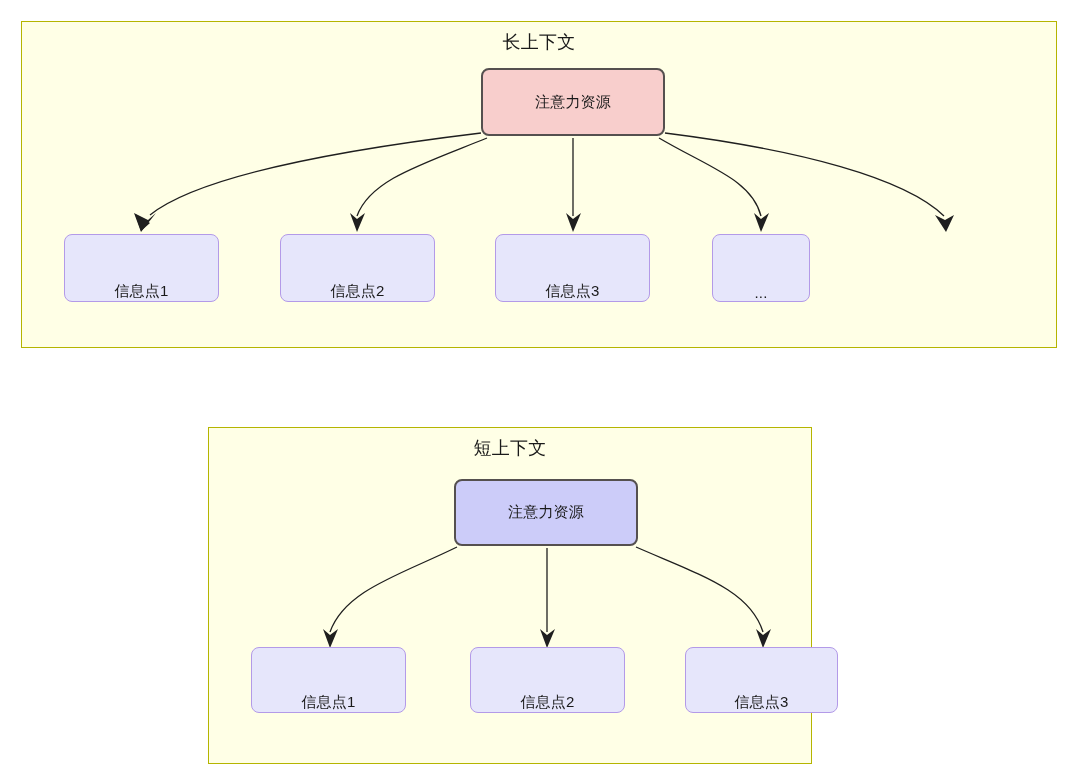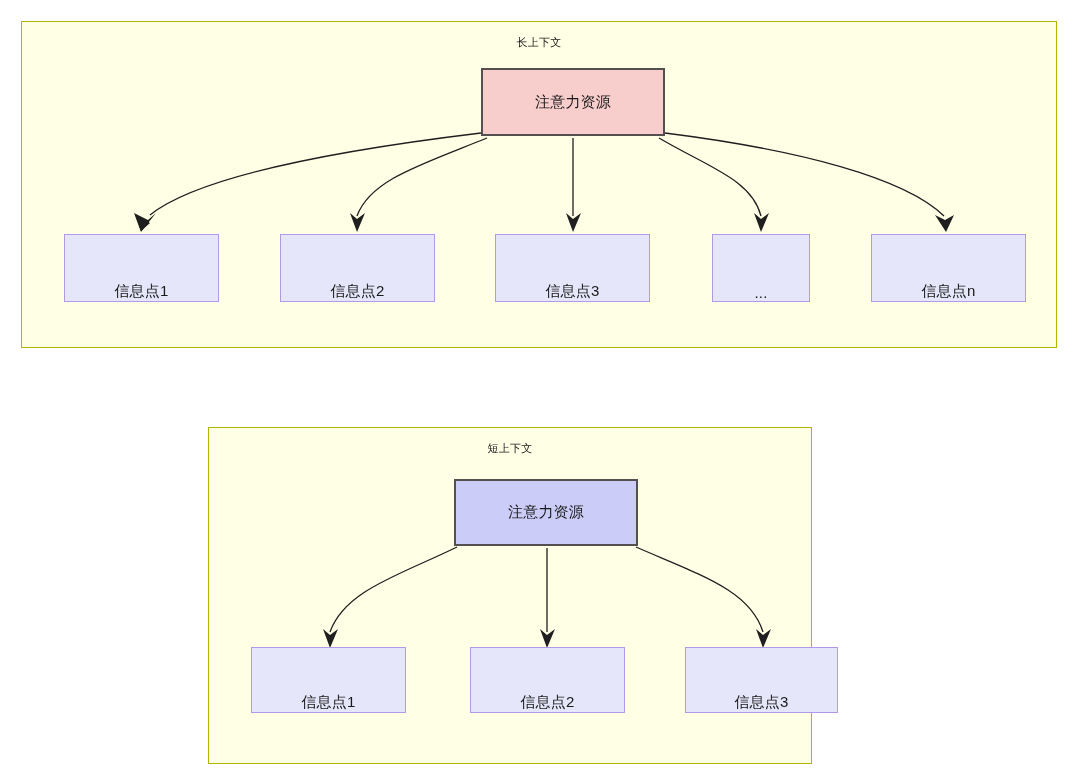--- a/index.html
+++ b/index.html
@@ -35,37 +35,38 @@
   #group-short {
     left: 208px;
     top: 427px;
     width: 604px;
     height: 337px;
   }
   .group-title {
     position: absolute;
     width: 100%;
     text-align: center;
-    font-size: 11px;
+    font-size: 18px;
     color: #1a1a1a;
     line-height: 20px;
     letter-spacing: 0.2px;
   }
   #group-long .group-title { top: 10px; }
   #group-short .group-title { top: 10px; }
 
   .node {
     position: absolute;
     box-sizing: border-box;
     display: flex;
     align-items: center;
     justify-content: center;
     font-size: 15px;
     color: #1a1a1a;
     letter-spacing: 0.2px;
+    border-radius: 8px;
   }
   .node-attention-red {
     background: #f8cecc;
     border: 2px solid #55504f;
   }
   .node-attention-purple {
     background: #ccccf9;
     border: 2px solid #55504f;
   }
   .node-info {
@@ -175,23 +176,20 @@
   </div>
   <div class="node node-info" id="node-long-info-2" style="background: rgb(230, 230, 251); border-color: rgb(179, 154, 232);">
     <span>信息点2</span>
   </div>
   <div class="node node-info" id="node-long-info-3" style="background: rgb(230, 230, 251); border-color: rgb(179, 154, 232);">
     <span>信息点3</span>
   </div>
   <div class="node node-info" id="node-long-info-4" style="background: rgb(230, 230, 251); border-color: rgb(179, 154, 232);">
     <span>...</span>
   </div>
-  <div class="node node-info" id="node-long-info-5" style="background: rgb(230, 230, 251); border-color: rgb(179, 154, 232);">
-    <span>信息点n</span>
-  </div>
 
   <div class="node node-attention-purple" id="node-short-attention" style="background: rgb(204, 204, 249); border-color: rgb(85, 80, 79);">
     <span>注意力资源</span>
   </div>
 
   <div class="node node-info" id="node-short-info-1" style="background: rgb(230, 230, 251); border-color: rgb(179, 154, 232);">
     <span>信息点1</span>
   </div>
   <div class="node node-info" id="node-short-info-2" style="background: rgb(230, 230, 251); border-color: rgb(179, 154, 232);">
     <span>信息点2</span>

